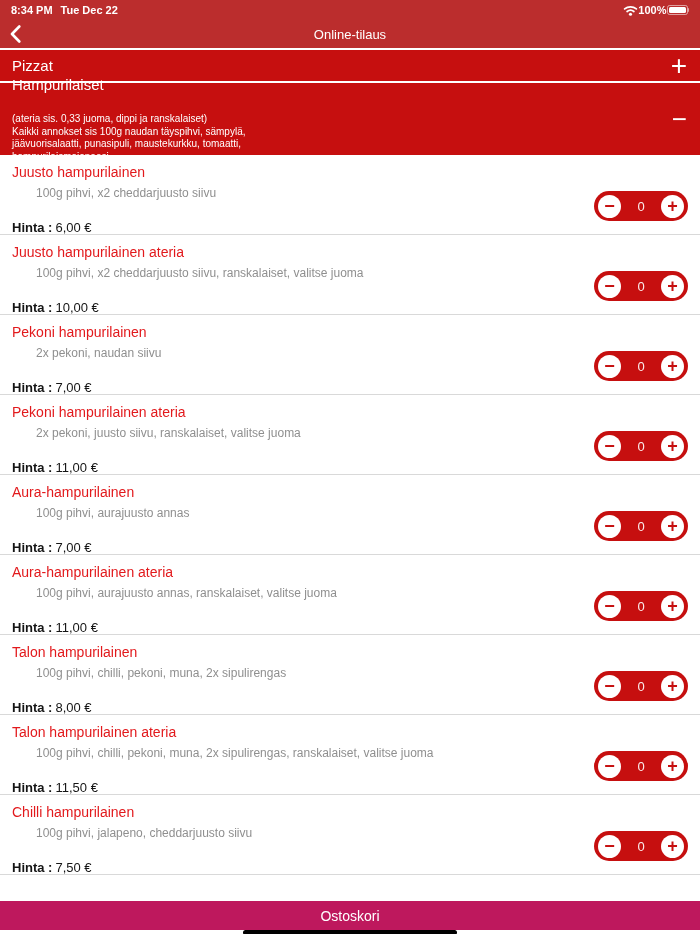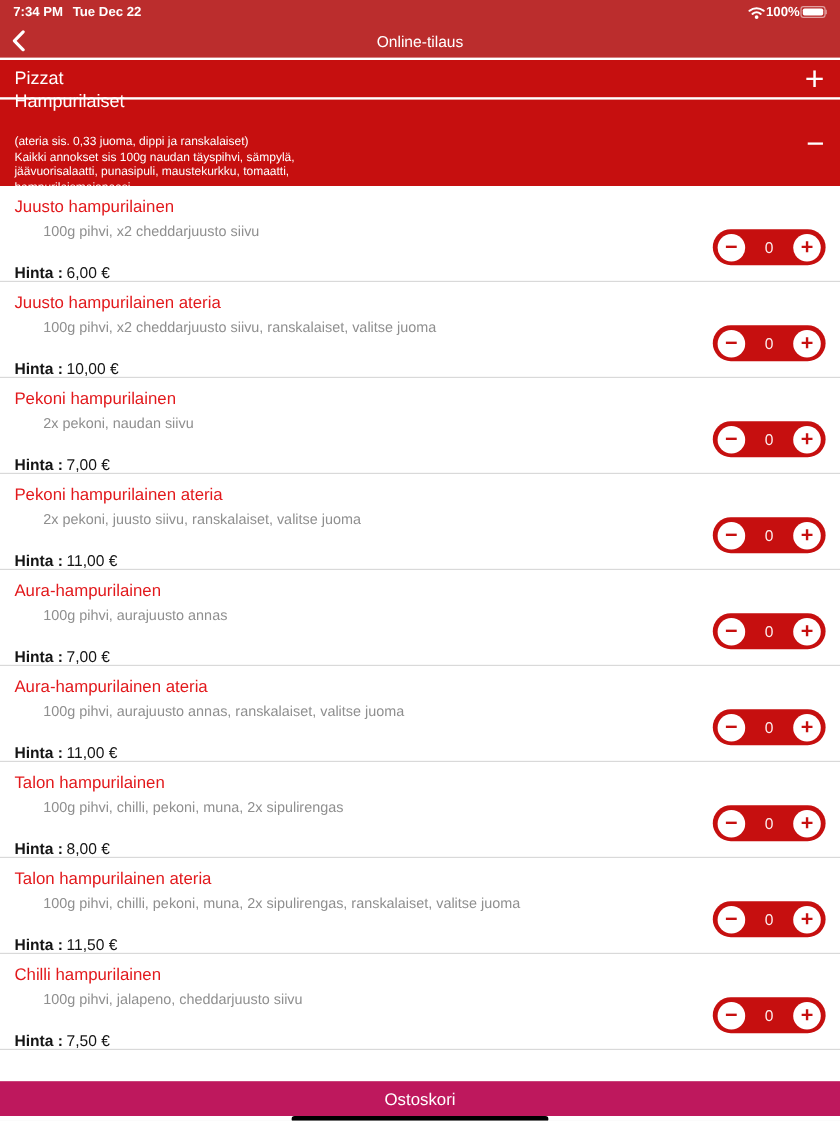--- a/index.html
+++ b/index.html
@@ -83,21 +83,21 @@
   .home-strip { flex:1 1 auto; background:#fff; display:flex; align-items:center; justify-content:center; }
   .home-indicator { width:214px; height:5px; background:#000; border-radius:3px; }
 </style>
 </head>
 <body>
 
 <div class="app">
 
   <div class="statusbar">
     <div class="sb-left">
-      <span>7:34 PM</span>
+      <span>8:34 PM</span>
       <span>Tue Dec 22</span>
     </div>
     <div class="sb-right">
       <span style="display:flex;">
         <svg width="15" height="11" viewBox="0 0 16 12">
           <path d="M1.6 4.3 a10 10 0 0 1 12.8 0" stroke="#fff" stroke-width="1.9" fill="none" stroke-linecap="round"></path>
           <path d="M4.3 7.1 a6 6 0 0 1 7.4 0" stroke="#fff" stroke-width="1.9" fill="none" stroke-linecap="round"></path>
           <circle cx="8" cy="10.1" r="1.7" fill="#fff"></circle>
         </svg>
       </span>

